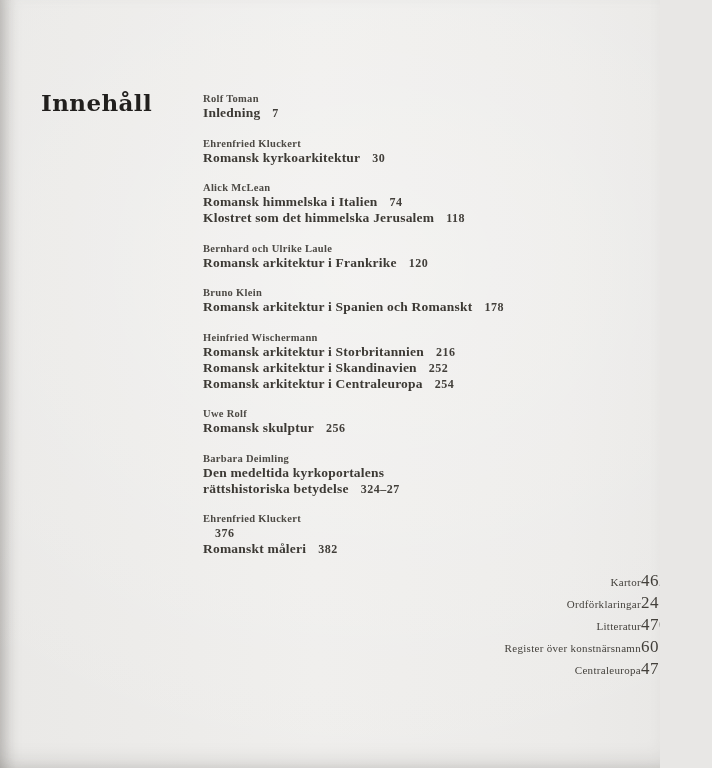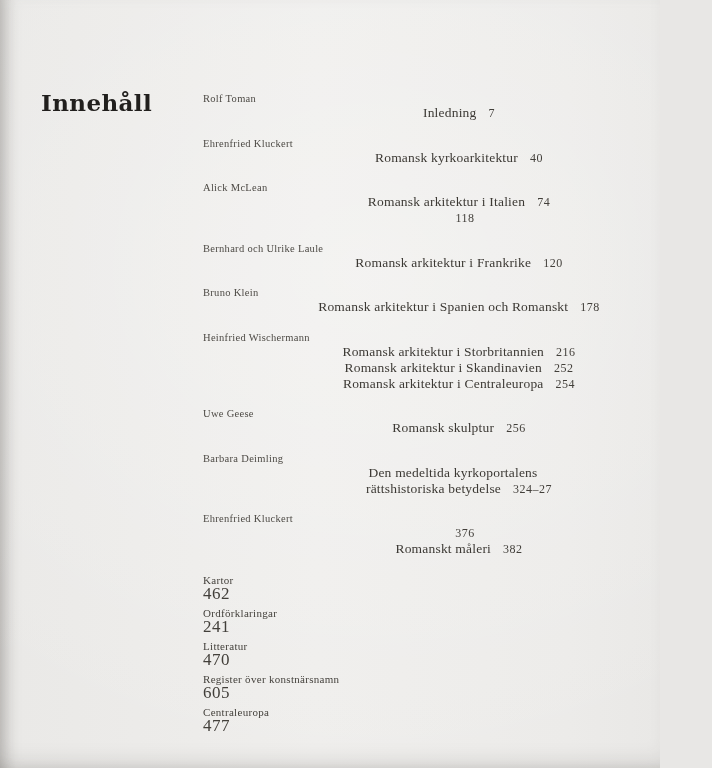--- a/index.html
+++ b/index.html
@@ -34,55 +34,53 @@
     letter-spacing: 0.4px;
     color: #211f1d;
   }
   .toc {
     position: absolute;
     left: 203px;
     top: 93px;
     width: 465px;
     color: #3e3b36;
   }
-  .toc-section { margin-bottom: 16.5px; }
+  .toc-section { margin-bottom: 16.5px; font-weight: bold; }
   .toc-author {
     font-size: 10.5px;
     line-height: 12px;
     letter-spacing: 0.3px;
     color: #4d4a45;
   }
   .toc-line {
     display: flex;
-    justify-content: center;
+    justify-content: flex-start;
     align-items: baseline;
     font-size: 13.5px;
     line-height: 16px;
     color: #3c3934;
-    margin-left: 47px;
   }
   .toc-title { letter-spacing: 0.2px; }
   .toc-page {
     font-size: 12px;
     letter-spacing: 0.5px;
     color: #423f3a;
     white-space: nowrap;
     padding-left: 12px;
   }
   .back-matter { margin-top: 0px; }
   .back-row {
     display: flex;
-    justify-content: flex-start;
+    justify-content: flex-end;
     align-items: baseline;
     margin-bottom: 7px;
     font-size: 11px;
     line-height: 13px;
     letter-spacing: 0.3px;
     color: #45423d;
-    flex-direction: column;
   }
   .back-page {
     font-size: 17px;
     letter-spacing: 0.5px;
     color: #423f3a;
   }
 </style>
 </head>
 <body>
 
@@ -99,34 +97,35 @@
               <span class="toc-page">7</span>
             </div>
           </div>
   </div>
 
   <div class="toc-section">
     <div class="toc-author">Ehrenfried Kluckert</div>
     <div>
             <div class="toc-line">
               <span class="toc-title">Romansk kyrkoarkitektur</span>
-              <span class="toc-page">40</span>
+              <span class="toc-page">30</span>
             </div>
           </div>
   </div>
 
 
   <div class="toc-section">
     <div class="toc-author">Alick McLean</div>
     <div>
             <div class="toc-line">
-              <span class="toc-title">Romansk arkitektur i Italien</span>
+              <span class="toc-title">Romansk himmelska i Italien</span>
               <span class="toc-page">74</span>
             </div>
             <div class="toc-line">
+              <span class="toc-title">Klostret som det himmelska Jerusalem</span>
               <span class="toc-page">118</span>
             </div>
           </div>
   </div>
 
   <div class="toc-section">
     <div class="toc-author">Bernhard och Ulrike Laule</div>
     <div>
             <div class="toc-line">
               <span class="toc-title">Romansk arkitektur i Frankrike</span>
@@ -157,21 +156,21 @@
               <span class="toc-page">252</span>
             </div>
             <div class="toc-line">
               <span class="toc-title">Romansk arkitektur i Centraleuropa</span>
               <span class="toc-page">254</span>
             </div>
           </div>
   </div>
 
   <div class="toc-section">
-    <div class="toc-author">Uwe Geese</div>
+    <div class="toc-author">Uwe Rolf</div>
     <div>
             <div class="toc-line">
               <span class="toc-title">Romansk skulptur</span>
               <span class="toc-page">256</span>
             </div>
           </div>
   </div>
 
   <div class="toc-section">
     <div class="toc-author">Barbara Deimling</div>

